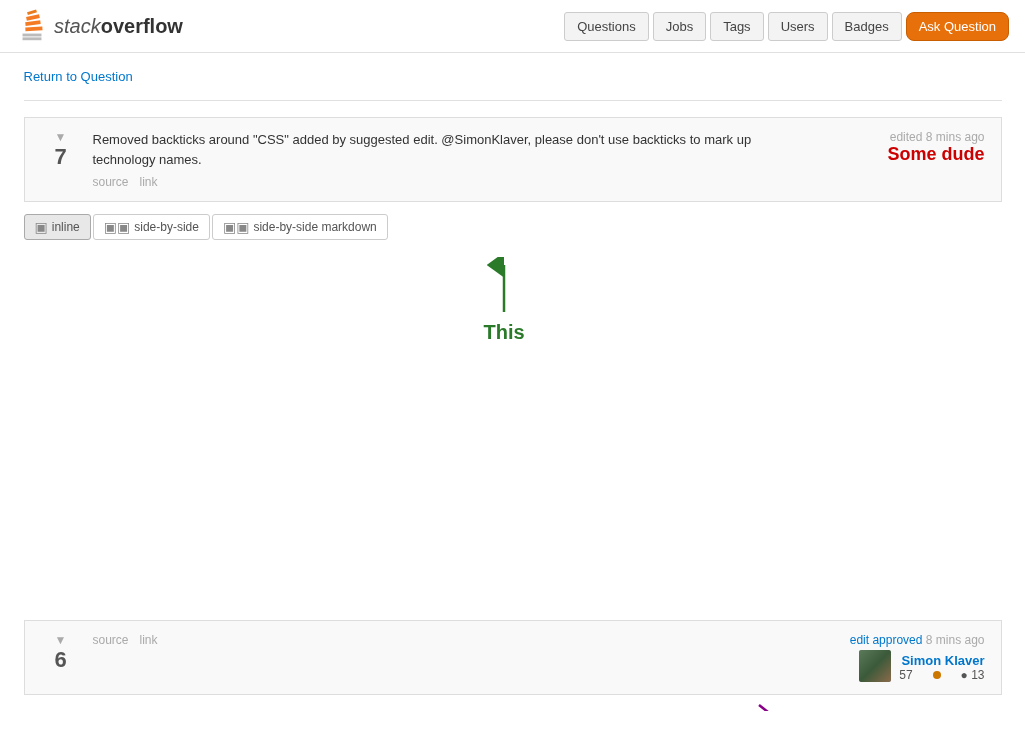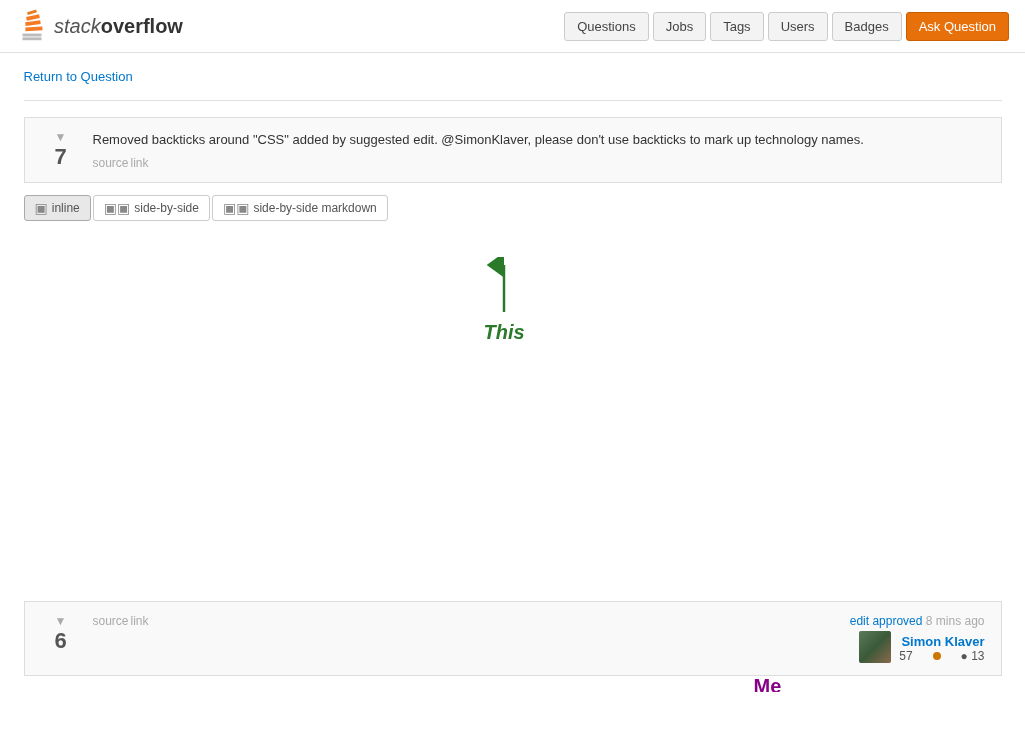--- a/index.html
+++ b/index.html
@@ -98,21 +98,21 @@
       flex: 1;
     }
     .edit-comment {
       font-size: 13px;
       color: #333;
       margin-bottom: 6px;
       line-height: 1.5;
     }
     .edit-links {
       display: flex;
-      gap: 2px;
+      gap: 11px;
     }
     .edit-links a {
       color: #aaa;
       font-size: 12px;
       text-decoration: none;
     }
 
     .edit-meta {
       text-align: right;
       min-width: 200px;
@@ -163,21 +163,20 @@
 
     
     .annotation-this {
       position: absolute;
       left: 460px;
       top: 140px;
       display: flex;
       flex-direction: column;
       align-items: center;
       pointer-events: none;
-      font-style: italic;
     }
     .annotation-this-text {
       font-size: 20px;
       font-weight: bold;
       color: #2a7a2a;
       margin-top: 4px;
     }
 
     
     .annotation-me {
@@ -284,41 +283,45 @@
     <div id="logo-text">
       <span class="stack">stack</span><span class="overflow">overflow</span>
     </div>
   </div>
   <div id="nav-buttons">
     <button class="nav-btn">Questions</button>
     <button class="nav-btn">Jobs</button>
     <button class="nav-btn">Tags</button>
     <button class="nav-btn">Users</button>
     <button class="nav-btn">Badges</button>
-    <button class="nav-btn" style="background:#e8700a;color:#fff;border-color:#c85e00;">Ask Question</button>
+    <button class="nav-btn" style="background:#e8700a;color:#fff;border-color:#c85e00;border-radius:8px;">Ask Question</button>
   </div>
 </div>
 
 <div id="main">
   <a href="#" id="return-link">Return to Question</a>
   <hr class="divider">
 
   <div class="page-wrapper">
 
     <div class="edit-item annotation-container">
       <div class="vote-section">
         <span class="vote-arrow">▼</span>
         <span class="vote-count">7</span>
       </div>
       <div class="edit-content">
         <p class="edit-comment">Removed backticks around "CSS" added by suggested edit. @SimonKlaver, please don't use backticks to mark up technology names.</p>
         <div class="edit-links">
           <a href="#">source</a>
           <a href="#">link</a>
         </div>
+      </div>
+      <div class="edit-meta">
+        <div class="edited-label">edited 8 mins ago</div>
+        <div class="editor-name">Some dude</div>
       </div>
     </div>
 
     <div class="view-tabs">
       <button class="view-tab active">
         <span class="tab-icon">▣</span>
         <span>inline</span>
       </button>
       <button class="view-tab">
         <span class="tab-icon">▣▣</span>

